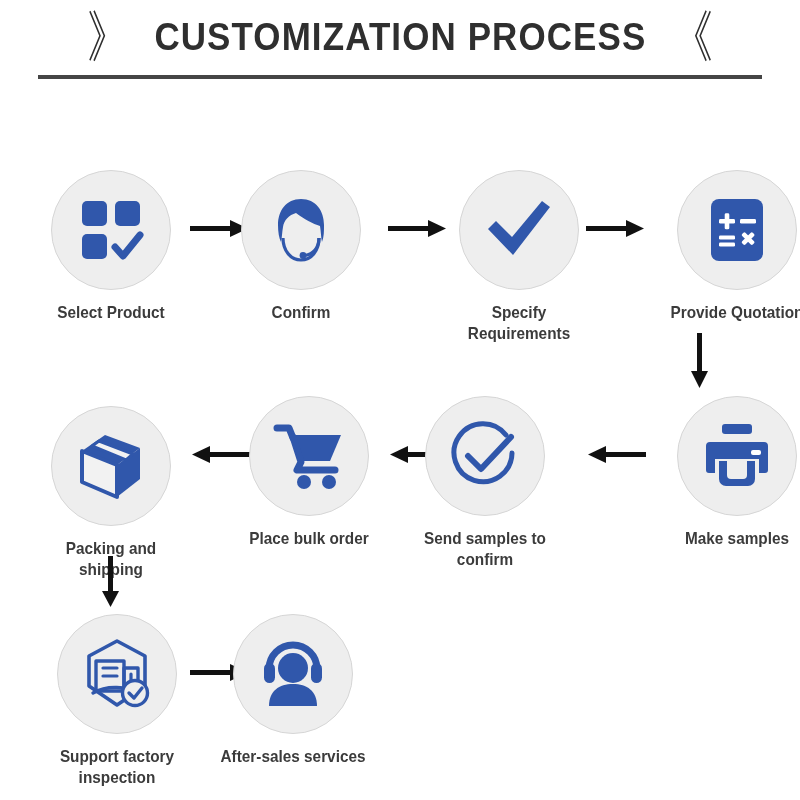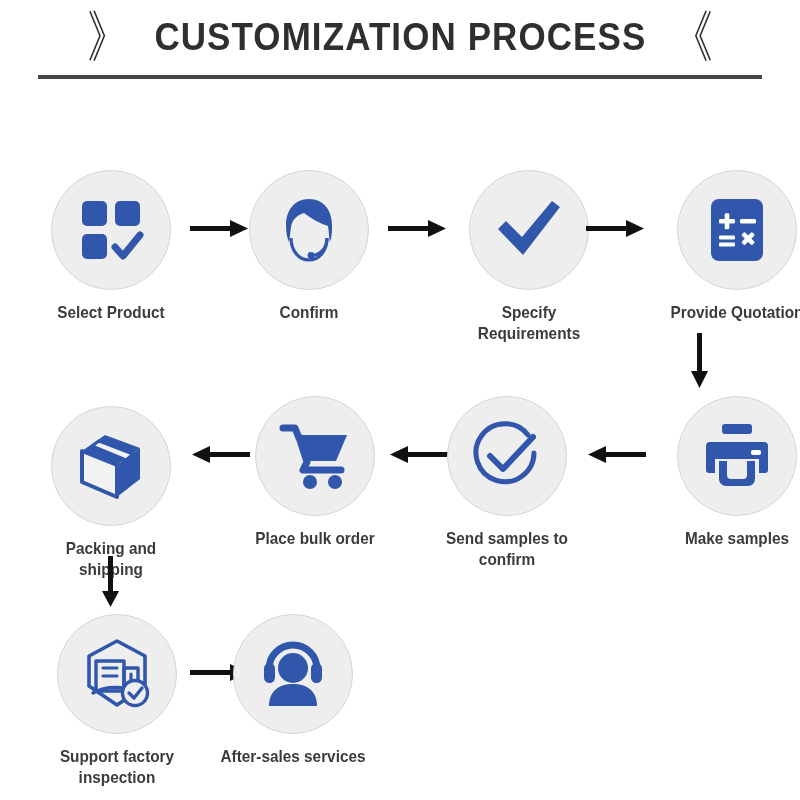--- a/index.html
+++ b/index.html
@@ -123,40 +123,40 @@
   <div class="node-label">Select Product</div>
 </div>
 
 <div class="arrow" style="left:190px; top:218px;">
   <svg width="60" height="22" viewBox="0 0 60 22">
     <rect x="0" y="8" width="42" height="5" fill="#111111"></rect>
     <path d="M40 2 L58 10.5 L40 19 Z" fill="#111111"></path>
   </svg>
 </div>
 
-<div class="node" style="left:224px; top:170px;">
+<div class="node" style="left:216px; top:170px;">
   <div class="circle">
     <svg width="72" height="72" viewBox="0 0 72 72">
       <path d="M36 5 C21 5 13 17 13 31 C13 38 14 44 16 48 C17 44 17 38 18 33 C19 26 24 21 31 19 C39 25 48 30 55 32 C56 38 56 44 57 48 C59 43 59 37 59 31 C59 17 51 5 36 5 Z" fill="#3057ab"></path>
       <path d="M18 44 C18 57 26 66 36 66 C46 66 54 57 54 44" fill="none" stroke="#3057ab" stroke-width="3.2"></path>
       <path d="M54 44 C54 54 48 60 40 61.5" fill="none" stroke="#3057ab" stroke-width="3.2"></path>
       <circle cx="38" cy="61.5" r="3.4" fill="#3057ab"></circle>
     </svg>
   </div>
   <div class="node-label">Confirm</div>
 </div>
 
 <div class="arrow" style="left:388px; top:218px;">
   <svg width="60" height="22" viewBox="0 0 60 22">
     <rect x="0" y="8" width="42" height="5" fill="#111111"></rect>
     <path d="M40 2 L58 10.5 L40 19 Z" fill="#111111"></path>
   </svg>
 </div>
 
-<div class="node" style="left:444px; top:170px;">
+<div class="node" style="left:434px; top:170px;">
   <div class="circle">
     <svg width="74" height="74" viewBox="0 0 74 74">
       <path d="M6 36 L14 28 L30 44 L60 8 L68 14 L31 62 Z" fill="#3057ab"></path>
     </svg>
   </div>
   <div class="node-label">Specify Requirements</div>
 </div>
 
 <div class="arrow" style="left:586px; top:218px;">
   <svg width="60" height="22" viewBox="0 0 60 22">
@@ -200,41 +200,41 @@
   <div class="node-label">Packing and shipping</div>
 </div>
 
 <div class="arrow" style="left:190px; top:444px;">
   <svg width="60" height="22" viewBox="0 0 60 22">
     <rect x="18" y="8" width="42" height="5" fill="#111111"></rect>
     <path d="M20 2 L2 10.5 L20 19 Z" fill="#111111"></path>
   </svg>
 </div>
 
-<div class="node" style="left:230px; top:396px;">
+<div class="node" style="left:224px; top:396px;">
   <div class="circle">
     <svg width="72" height="72" viewBox="0 0 72 72">
       <path d="M4 8 H16 L20 18" fill="none" stroke="#3057ab" stroke-width="7" stroke-linecap="round" stroke-linejoin="round"></path>
       <path d="M19 15 L68 15 L57 41 L27 41 Z" fill="#3057ab"></path>
       <path d="M20 17 L28 42 L24 50 L62 50" fill="none" stroke="#3057ab" stroke-width="7" stroke-linecap="round" stroke-linejoin="round"></path>
       <circle cx="31" cy="62" r="7" fill="#3057ab"></circle>
       <circle cx="56" cy="62" r="7" fill="#3057ab"></circle>
     </svg>
   </div>
   <div class="node-label">Place bulk order</div>
 </div>
 
 <div class="arrow" style="left:388px; top:444px;">
   <svg width="60" height="22" viewBox="0 0 60 22">
     <rect x="18" y="8" width="42" height="5" fill="#111111"></rect>
     <path d="M20 2 L2 10.5 L20 19 Z" fill="#111111"></path>
   </svg>
 </div>
 
-<div class="node" style="left:422px; top:396px;">
+<div class="node" style="left:400px; top:396px;">
   <div class="circle">
     <svg width="74" height="74" viewBox="0 0 74 74">
       <path d="M58 16 A29 29 0 1 0 64 34" fill="none" stroke="#3057ab" stroke-width="5" stroke-linecap="round"></path>
       <path d="M20 37 L33 50 L63 18" fill="none" stroke="#3057ab" stroke-width="6" stroke-linecap="round" stroke-linejoin="round"></path>
     </svg>
   </div>
   <div class="node-label">Send samples to confirm</div>
 </div>
 
 <div class="arrow" style="left:586px; top:444px;">

